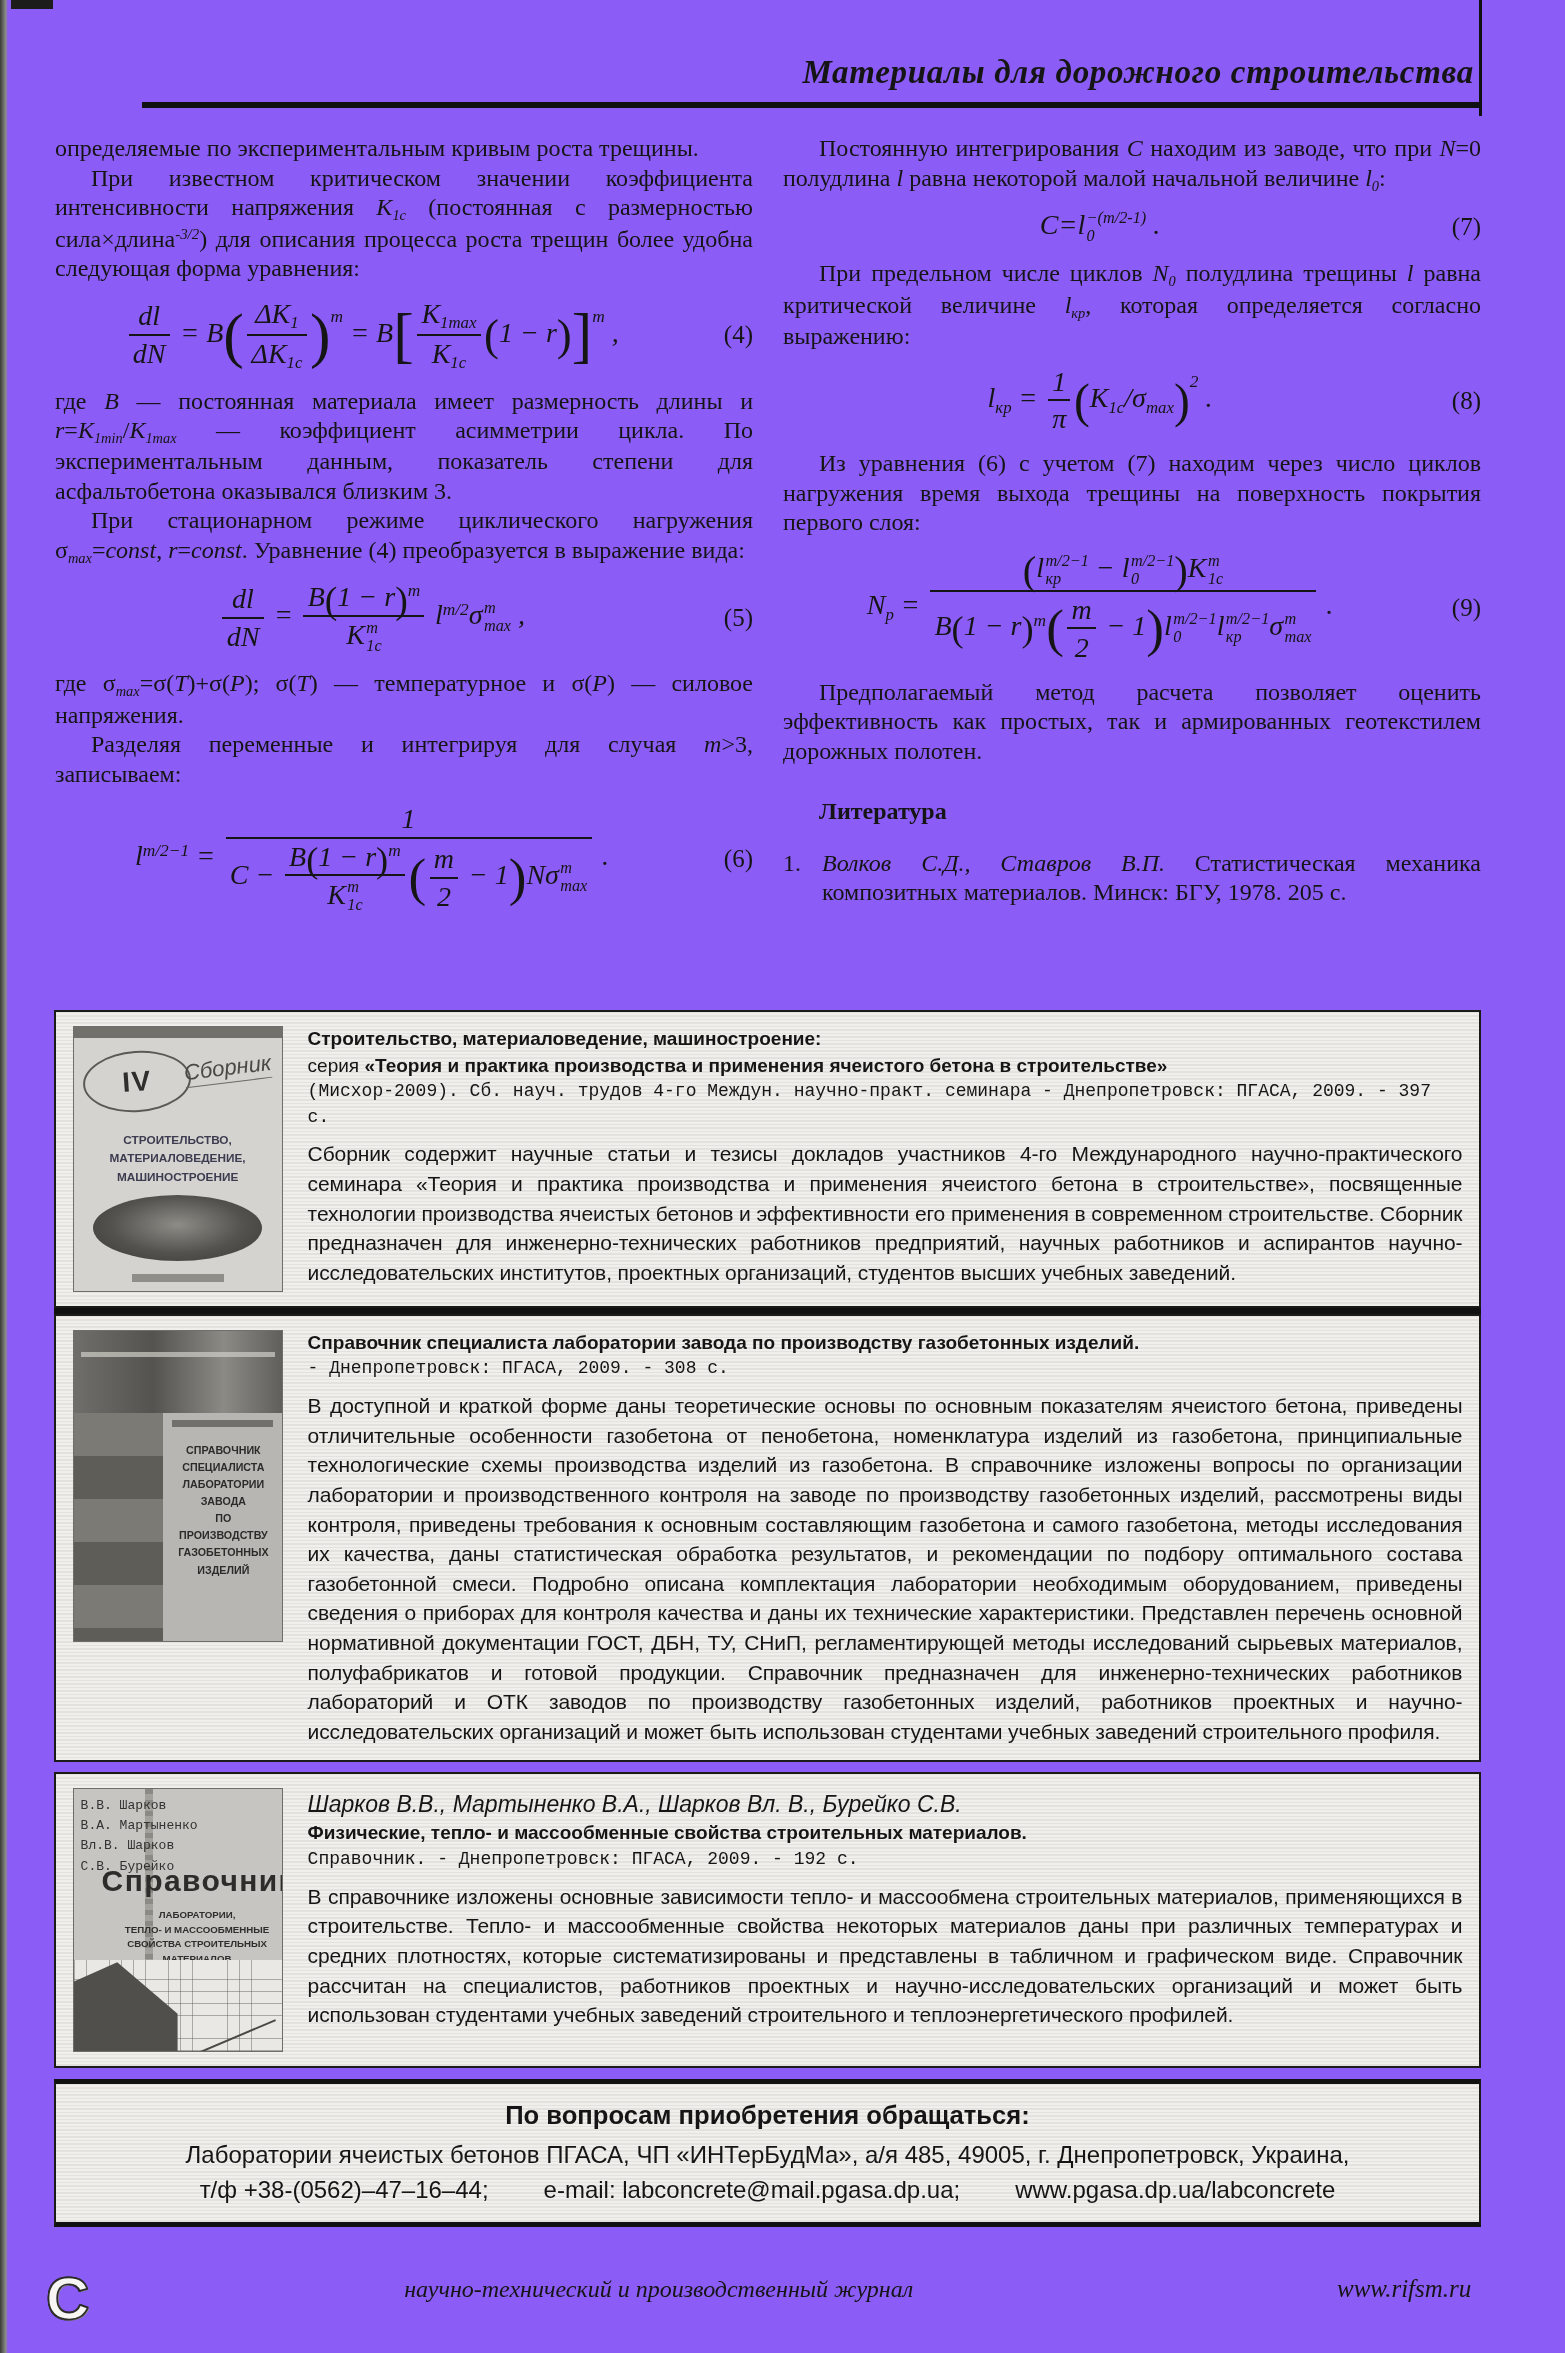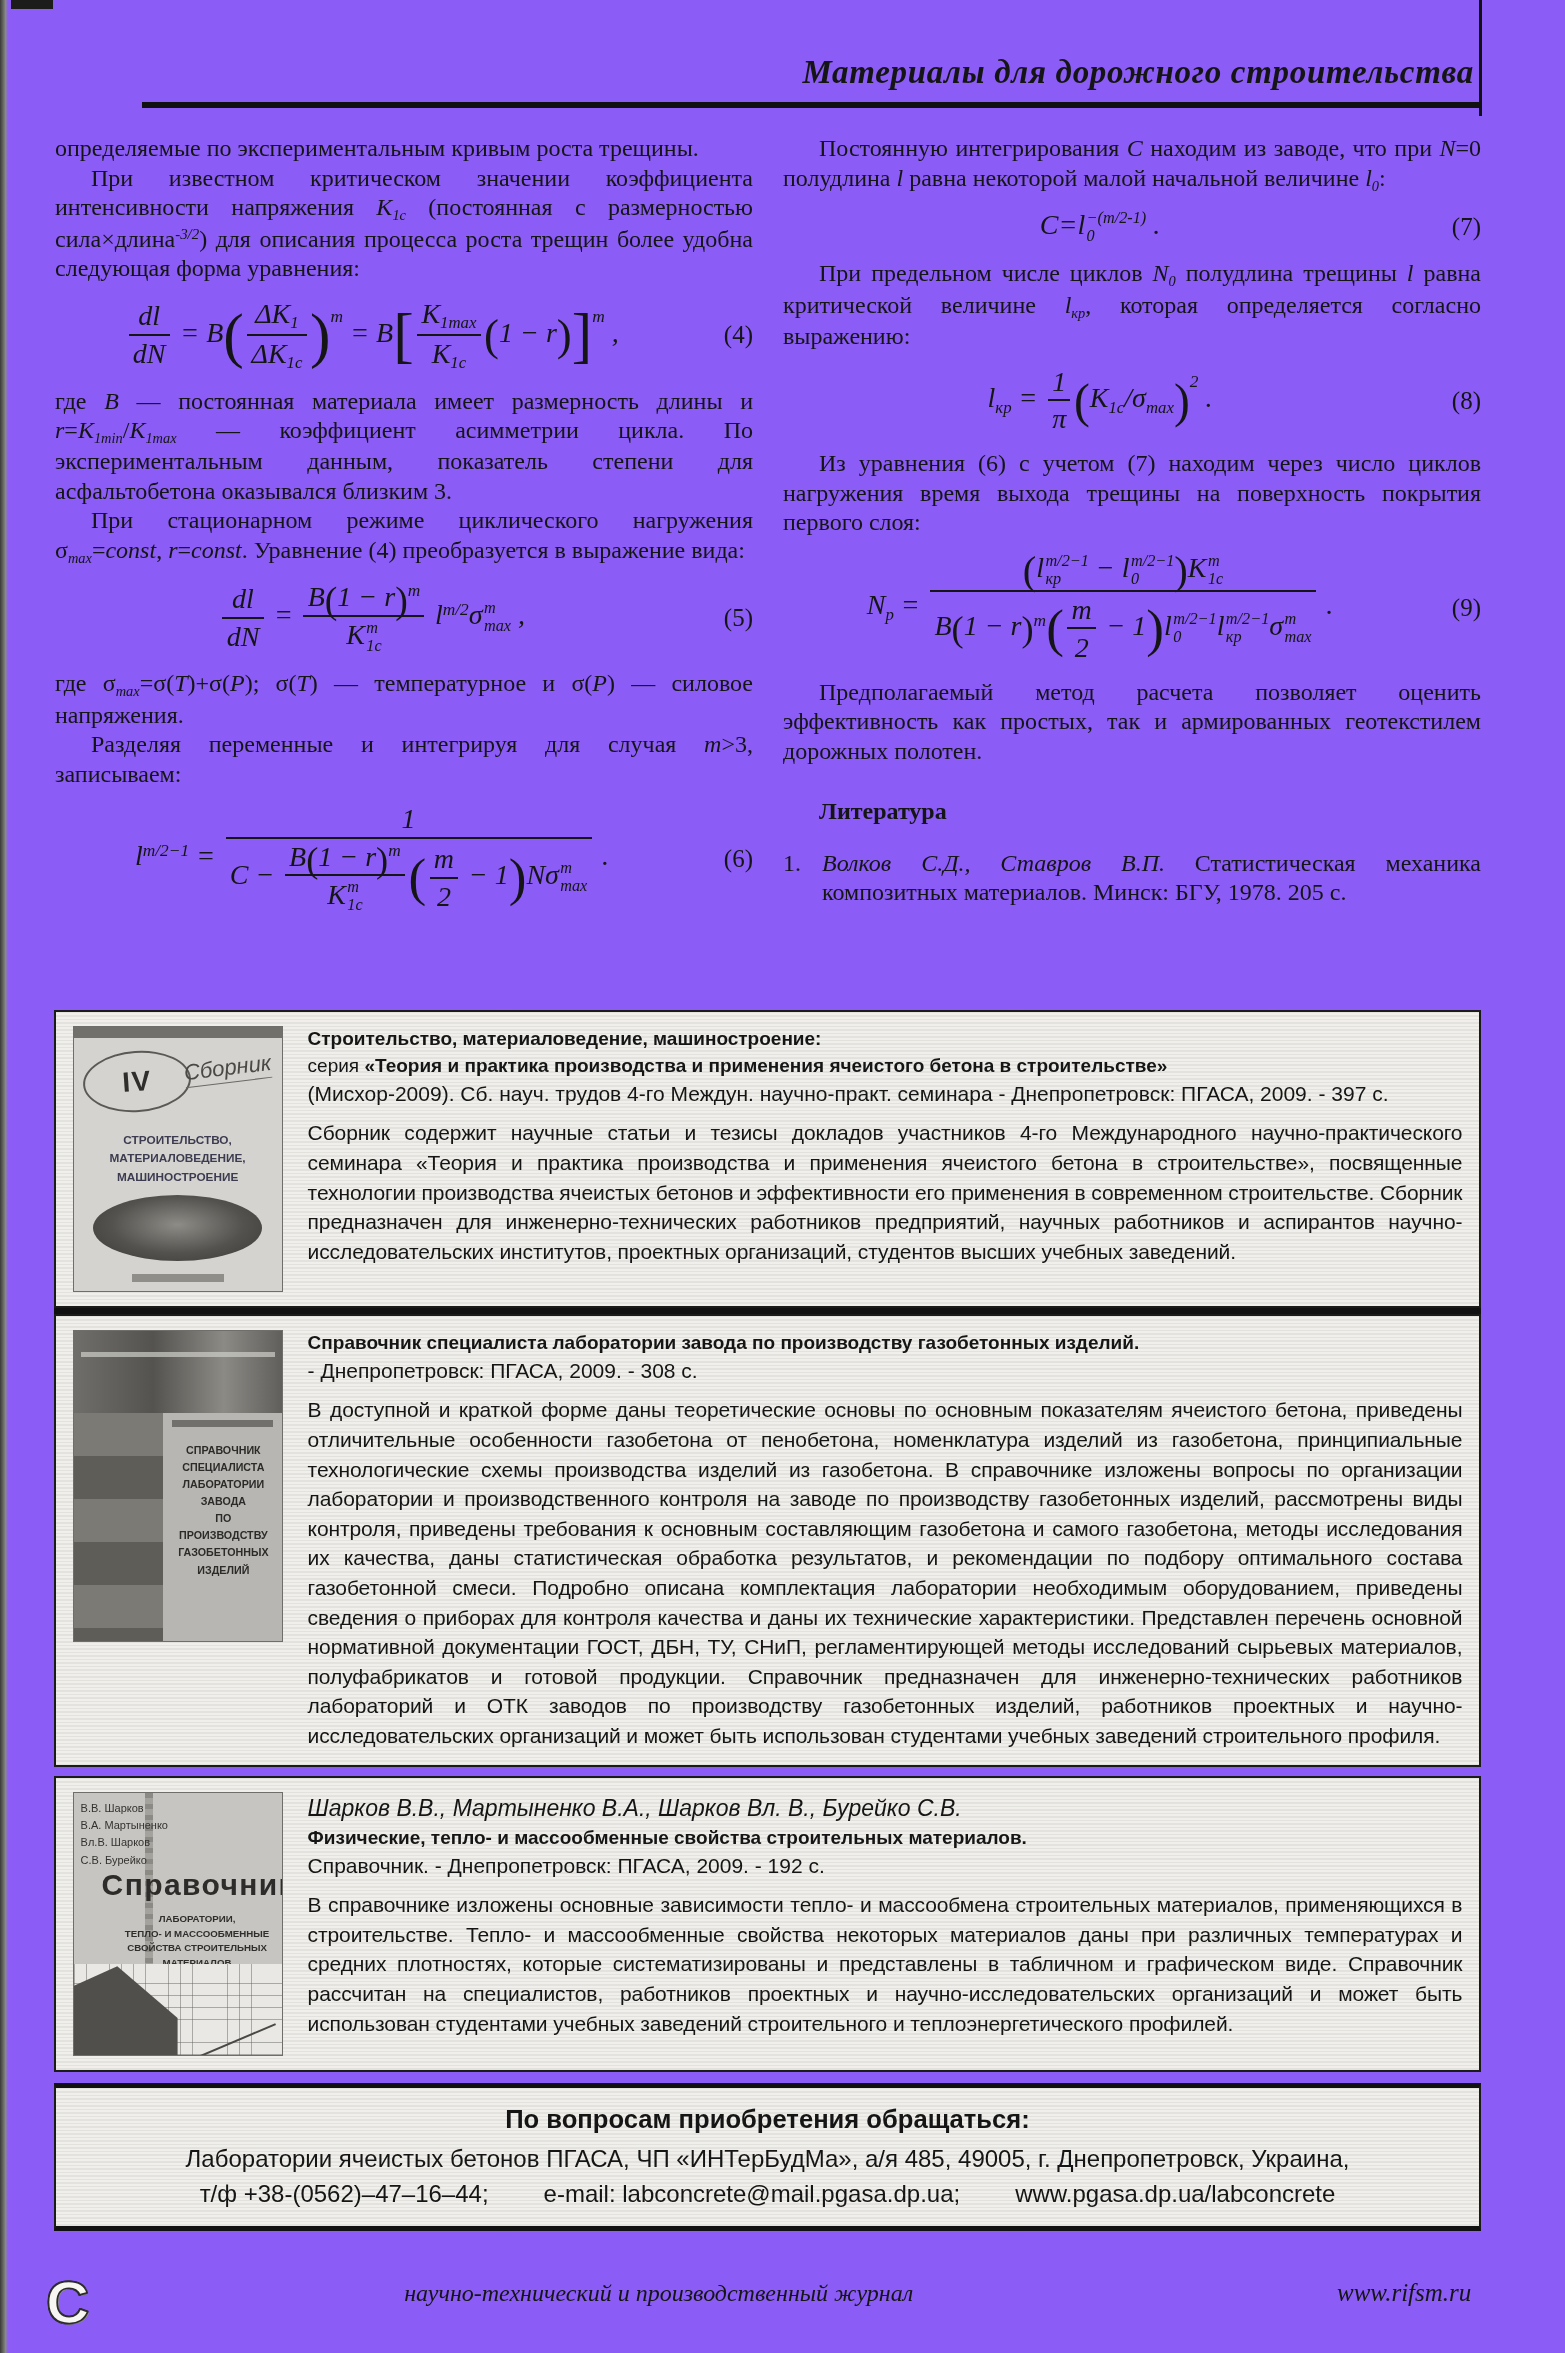--- a/index.html
+++ b/index.html
@@ -45,21 +45,21 @@
   
   .ads{margin:33px 84px 0 54px;}
   .adbox{border:2.1px solid #1b1b19;background-color:#f0efeb;
          background-image:repeating-linear-gradient(180deg,rgba(110,110,105,0.10) 0 1.4px,rgba(255,255,255,0) 1.4px 3.5px);
          display:flex;gap:25px;padding:14px 16.6px;font-family:"Liberation Sans",sans-serif;}
   .sep{height:5.5px;background:#111;}
   .gap14{height:9.7px;}
   .ad-text{flex:1;min-width:0;}
   .ad-kicker,.ad-title{font-size:19px;font-weight:bold;line-height:1.4;margin:0;}
   .ad-authors{font-size:23px;font-style:italic;line-height:1.4;margin:0;}
-  .ad-cite{font-size:21px;line-height:1.4;margin:0;}
+  .ad-cite{font-size:18px;line-height:1.4;margin:0;font-family:Liberation Mono, monospace;}
   .ad-body{font-size:21px;line-height:1.41;text-align:justify;margin:9.7px 0 0;letter-spacing:-0.1px;}
 
   .cover{width:208px;flex:none;position:relative;border:1.4px solid #6f6e6a;overflow:hidden;}
   
   .cover1{height:264px;background:#d4d3cf;}
   .c1-top{position:absolute;top:0;left:0;right:0;height:11px;background:#71706b;}
   .c1-ellipse{position:absolute;top:23.5px;left:9.7px;width:104px;height:57px;border:2.1px solid #5a5955;
        border-radius:50%;display:flex;align-items:center;justify-content:center;transform:rotate(-4deg);}
   .c1-roman{font-size:28px;font-weight:bold;color:#2f2e2c;letter-spacing:1.4px;}
   .c1-script{position:absolute;top:28px;right:9.7px;font-style:italic;font-size:22px;color:#4a4946;
@@ -74,22 +74,22 @@
   .c2-top{position:absolute;top:0;left:0;right:0;height:82px;
        background:linear-gradient(90deg,#6f6e6a 0%,#54534f 38%,#8b8a85 72%,#615f5b 100%);}
   .c2-topline{position:absolute;top:21px;left:7px;right:7px;height:5.5px;background:#cfcec9;opacity:0.7;}
   .c2-left{position:absolute;top:82px;left:0;width:89px;bottom:0;
        background:repeating-linear-gradient(180deg,#7b7a75 0 43px,#5e5d58 43px 86px);}
   .c2-bar{position:absolute;top:89px;left:98px;right:8.3px;height:7px;background:#71706c;}
   .c2-panel{position:absolute;top:111px;left:97px;right:5.5px;text-align:center;font-weight:bold;
        font-size:10.7px;line-height:1.6;color:#2c2b29;font-family:"Liberation Sans",sans-serif;}
   
   .cover3{height:262px;background:#c6c5c1;}
-  .c3-auth{position:absolute;top:7px;left:7px;font-size:11px;line-height:1.55;color:#333230;
-       font-family:Liberation Sans, sans-serif;}
+  .c3-auth{position:absolute;top:7px;left:7px;font-size:13px;line-height:1.55;color:#333230;
+       font-family:Liberation Mono, monospace;}
   .c3-spine{position:absolute;top:0;left:71px;width:8.3px;height:100%;
        background:repeating-linear-gradient(180deg,#8b8a85 0 5.5px,#a3a29d 5.5px 11px);}
   .c3-title{position:absolute;top:75px;left:28px;right:4.2px;text-align:center;font-weight:bold;
        font-size:30px;letter-spacing:1.4px;color:#2d2c2a;}
   .c3-sub{position:absolute;top:119px;left:43px;right:4.2px;text-align:center;font-weight:bold;
        font-size:9.7px;line-height:1.5;color:#2f2e2c;font-family:"Liberation Sans",sans-serif;}
   .c3-graph{position:absolute;bottom:0;left:0;right:0;height:91px;background:#e9e8e4;
        background-image:repeating-linear-gradient(0deg,rgba(90,90,86,0.45) 0 0.7px,transparent 0.7px 11.8px),
                         repeating-linear-gradient(90deg,rgba(90,90,86,0.45) 0 0.7px,transparent 0.7px 11.8px);}
   .c3-curve{position:absolute;bottom:30px;right:5.5px;width:125px;height:0;border-top:2.1px solid #4a4946;

